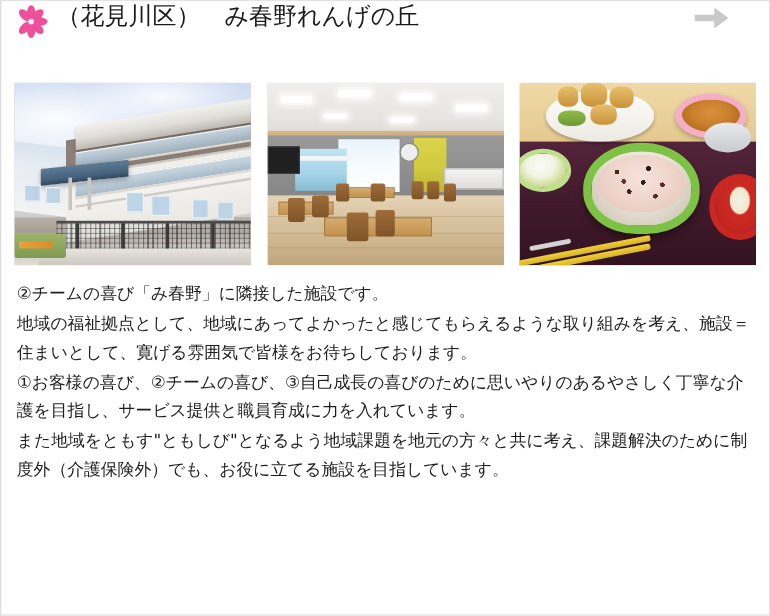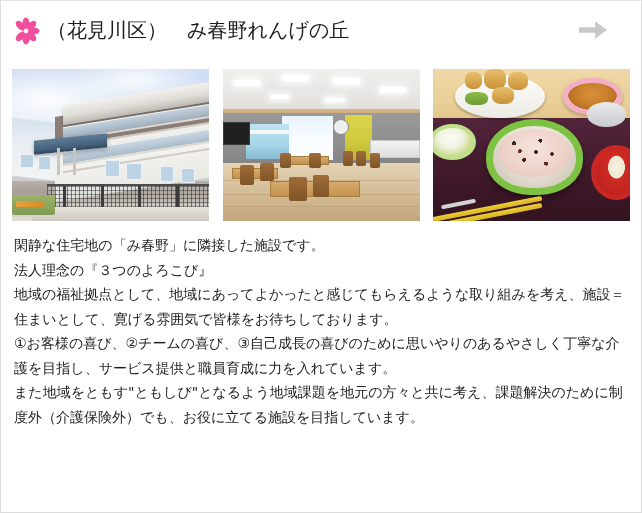--- a/index.html
+++ b/index.html
@@ -26,21 +26,20 @@
     border-top: 1px solid #e3e3e3;
   }
 
   
   #header {
     position: relative;
     height: 58px;
     box-sizing: border-box;
     padding: 0 29px 0 10px;
     display: flex;
-    align-items: center;
   }
 
   #flower-icon {
     width: 30px;
     height: 30px;
     flex: 0 0 30px;
     position: relative;
     margin-top: 2px;
   }
   #flower-icon svg { display: block; }
@@ -446,20 +445,19 @@
           <div class="p3-rice"></div>
         </div>
         <div class="p3-chopstick-rest"></div>
         <div class="p3-chopstick cs1"></div>
         <div class="p3-chopstick cs2"></div>
       </div>
     </div>
   </div>
 
   <div id="body-text">
-    <p>閑静な住宅地の「み春野」に隣接した施設です。</p>
-    <p>法人理念の『３つのよろこび』</p>
+    <p>②チームの喜び「み春野」に隣接した施設です。</p>
     <p>地域の福祉拠点として、地域にあってよかったと感じてもらえるような取り組みを考え、施設＝住まいとして、寛げる雰囲気で皆様をお待ちしております。</p>
     <p>①お客様の喜び、②チームの喜び、③自己成長の喜びのために思いやりのあるやさしく丁寧な介護を目指し、サービス提供と職員育成に力を入れています。</p>
     <p>また地域をともす"ともしび"となるよう地域課題を地元の方々と共に考え、課題解決のために制度外（介護保険外）でも、お役に立てる施設を目指しています。</p>
   </div>
 
 </div>
 
 </body></html>

